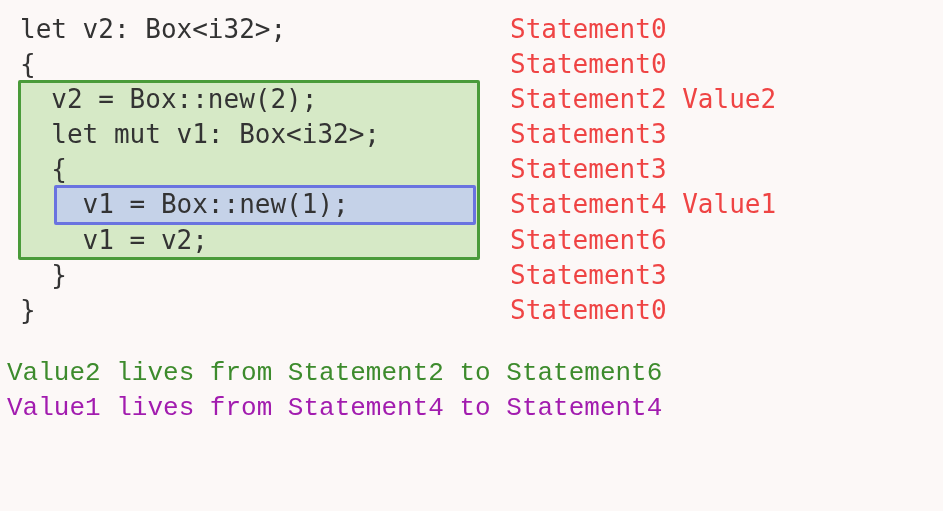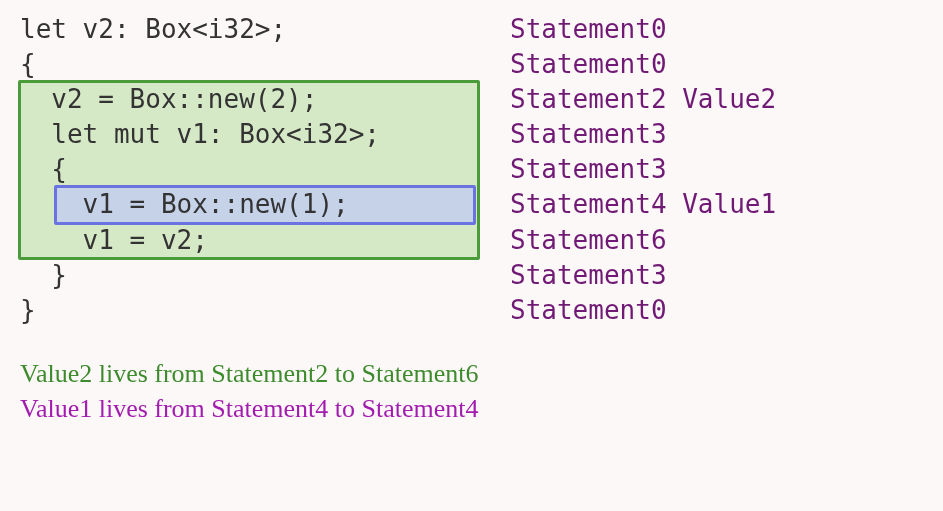--- a/index.html
+++ b/index.html
@@ -53,28 +53,28 @@
     font-family: inherit;
   }
   .col-code {
     display: inline-block;
     min-width: 480px;
     padding-left: 20px;
     color: #333;
   }
   .col-ann  {
     display: inline-block;
-    color: #701a75;
+    color: #ef4444;
     padding-left: 10px;
   }
 
   .legend {
-    padding-left: 20px;
+    padding-left: 7px;
     padding-top: 28px;
-    font-family: Liberation Serif, serif;
+    font-family: Liberation Mono, monospace;
   }
   .legend .g { color: #3d8b2d; }
   .legend .b { color: #a21caf; }
 </style>
 </head>
 <body>
 <div class="page">
 
 <div class="codewrap">
 

